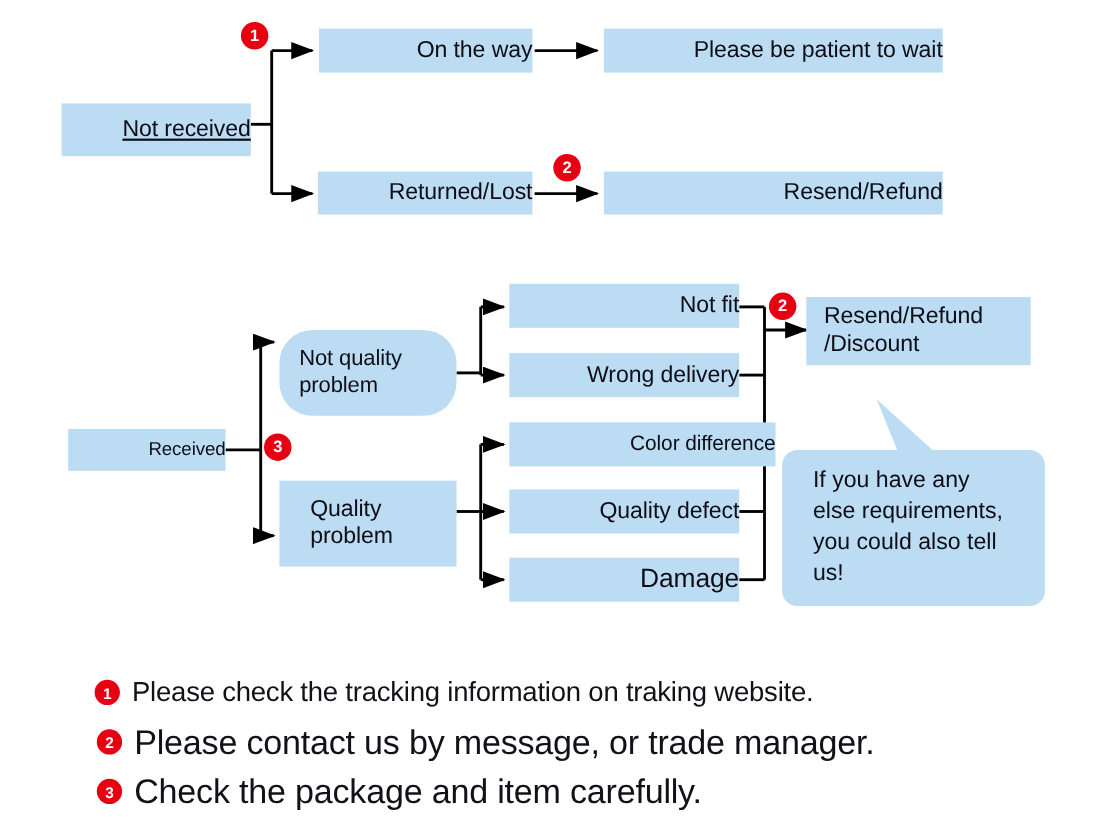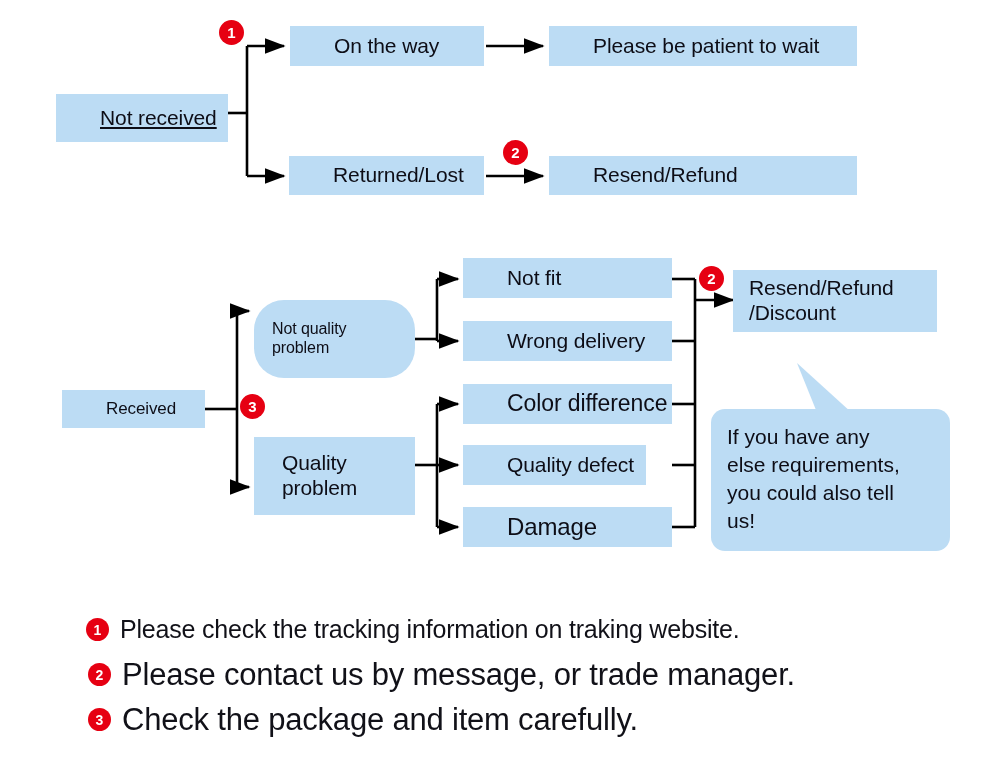--- a/index.html
+++ b/index.html
@@ -25,21 +25,21 @@
     position: absolute;
     background: #bcdcf4;
     color: #0d0d16;
     display: flex;
     align-items: center;
     box-sizing: border-box;
     font-family: "Liberation Sans", sans-serif;
     line-height: 1.18;
     letter-spacing: -0.1px;
   }
-  .node-box.center { justify-content: flex-start; text-align: center; padding-left: 44px; }
+  .node-box.center { justify-content: flex-end; text-align: center; padding-left: 44px; }
   .node-box.left   { justify-content: flex-start; text-align: left; }
   .node-text { display: block; white-space: pre-line; }
 
   .badge {
     position: absolute;
     background: #e60012;
     color: #ffffff;
     border-radius: 50%;
     display: flex;
     align-items: center;
@@ -53,21 +53,21 @@
   .bubble {
     position: absolute;
     background: #bcdcf4;
     border-radius: 14px;
     box-sizing: border-box;
     color: #0d0d16;
     font-family: "Liberation Sans", sans-serif;
     line-height: 1.34;
     z-index: 3;
   }
-  .bubble-text { display: block; white-space: pre-line; }
+  .bubble-text { display: block; white-space: pre-line; margin-left: 12px; }
   .bubble-tail {
     position: absolute;
     z-index: 2;
   }
 
   #legend {
     position: absolute;
     left: 86px;
     top: 607px;
     width: 880px;
@@ -170,43 +170,43 @@
   </div>
 
   <div class="node-box center" style="left:549px;top:156px;width:308px;height:39px;font-size:21px;">
     <span class="node-text">Resend/Refund</span>
   </div>
 
   <div class="node-box center" style="left:62px;top:390px;width:143px;height:38px;font-size:17px;">
     <span class="node-text">Received</span>
   </div>
 
-  <div class="node-box left" style="left:254px;top:300px;width:161px;height:78px;font-size:16px;padding-left:18px;border-radius:30px;">
+  <div class="node-box left" style="left:254px;top:300px;width:161px;height:78px;font-size:20px;padding-left:18px;border-radius:30px;">
     <span class="node-text">Not quality
 problem</span>
   </div>
 
   <div class="node-box left" style="left:254px;top:437px;width:161px;height:78px;font-size:21px;padding-left:28px;">
     <span class="node-text">Quality
 problem</span>
   </div>
 
   <div class="node-box center" style="left:463px;top:258px;width:209px;height:40px;font-size:21px;">
     <span class="node-text">Not fit</span>
   </div>
 
   <div class="node-box center" style="left:463px;top:321px;width:209px;height:40px;font-size:21px;">
     <span class="node-text">Wrong delivery</span>
   </div>
 
-  <div class="node-box center" style="left:463px;top:384px;width:209px;height:40px;font-size:23px;">
+  <div class="node-box center" style="left:463px;top:384px;width:242px;height:40px;font-size:19px;">
     <span class="node-text">Color difference</span>
   </div>
 
-  <div class="node-box center" style="left:463px;top:445px;width:183px;height:40px;font-size:21px;">
+  <div class="node-box center" style="left:463px;top:445px;width:209px;height:40px;font-size:21px;">
     <span class="node-text">Quality defect</span>
   </div>
 
   <div class="node-box center" style="left:463px;top:507px;width:209px;height:40px;font-size:24px;">
     <span class="node-text">Damage</span>
   </div>
 
   <div class="node-box left" style="left:733px;top:270px;width:204px;height:62px;font-size:21px;padding-left:16px;">
     <span class="node-text">Resend/Refund
 /Discount</span>

